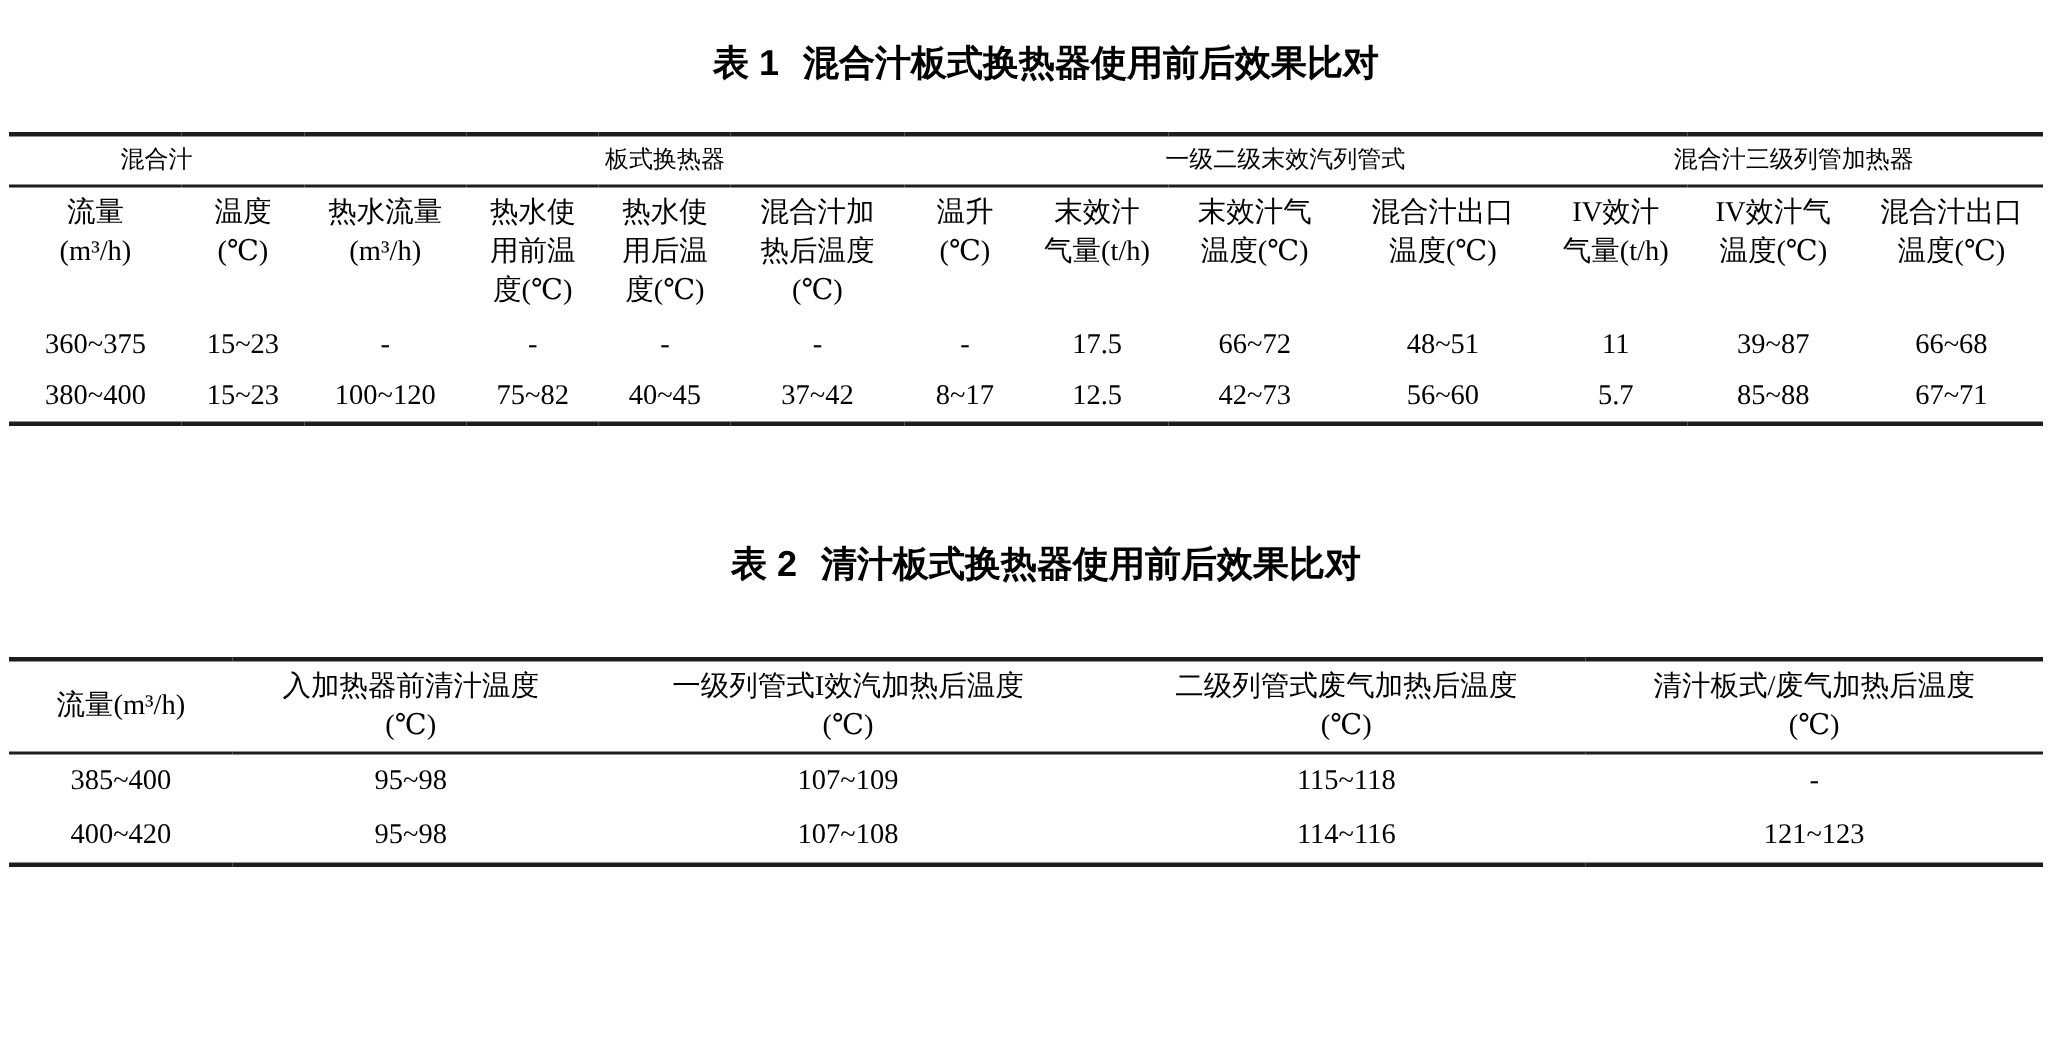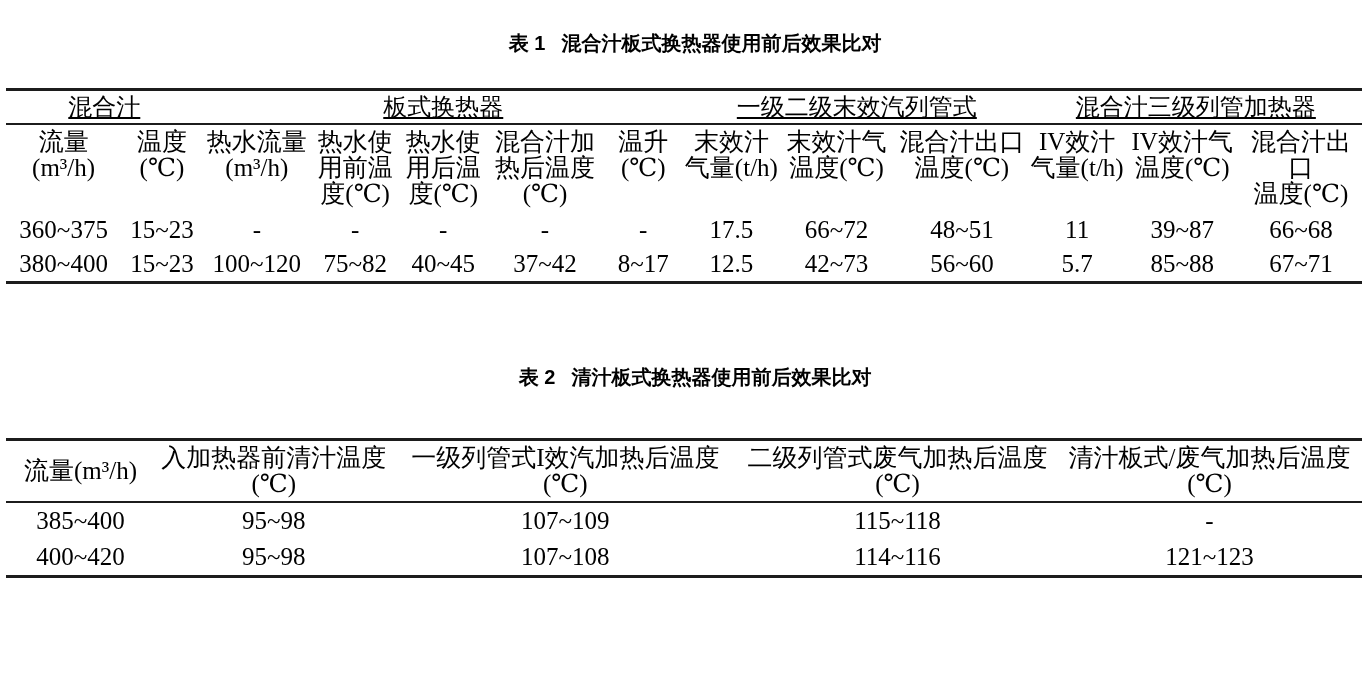--- a/index.html
+++ b/index.html
@@ -9,50 +9,50 @@
     color: #000000;
     font-family: "Liberation Serif", "DejaVu Serif", serif;
     overflow: hidden;
   }
   .doc { box-sizing: border-box; width: 1368px; padding: 4px 6px 0 6px; }
 
   .tbl-title {
     text-align: center;
     font-family: "Liberation Sans", "DejaVu Sans", sans-serif;
     font-weight: bold;
-    font-size: 20px;
+    font-size: 24px;
     line-height: 26px;
     white-space: pre;
   }
   .tbl-title .t-label { margin-right: 16px; }
 
   table {
     width: 100%;
     border-collapse: collapse;
     table-layout: fixed;
   }
   th, td {
     font-weight: normal;
     text-align: center;
-    font-size: 25px;
+    font-size: 19px;
     line-height: 26px;
     padding: 3px 0;
     overflow: hidden;
   }
   th { white-space: pre-line; }
 
   
   .t1, .t2, .t3 {
     border-top: 3px solid #1c1c1c;
     border-bottom: 3px solid #1c1c1c;
   }
 
   
   .t1 { margin-top: 4px; }
-  .t1 tr.grp th { border-bottom: 2px solid #1c1c1c; font-size: 24px; padding: 3px 0; text-decoration: underline; }
+  .t1 tr.grp th { border-bottom: 2px solid #1c1c1c; font-size: 16px; padding: 3px 0; }
   .t1 tr.cols th { vertical-align: top; padding: 4px 0 6px 0; }
   .t1 tbody td { padding: 4px 0; }
 
   
   .t2 { margin-top: 22px; }
   .t2 thead th { border-bottom: 2px solid #1c1c1c; vertical-align: middle; padding: 4px 0; }
   .t2 tbody td { padding: 5px 0; }
 
   .gap-1 { margin-top: 54px; }
   .gap-2 { margin-top: 48px; }

